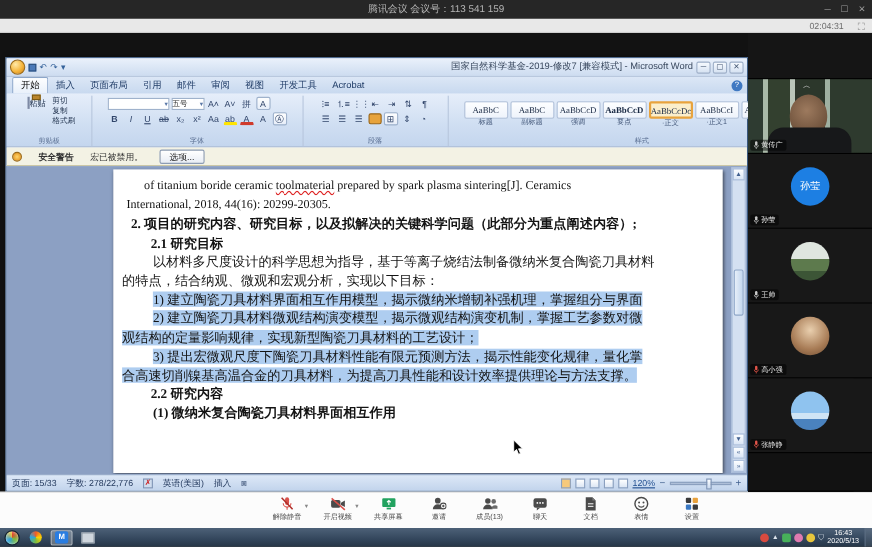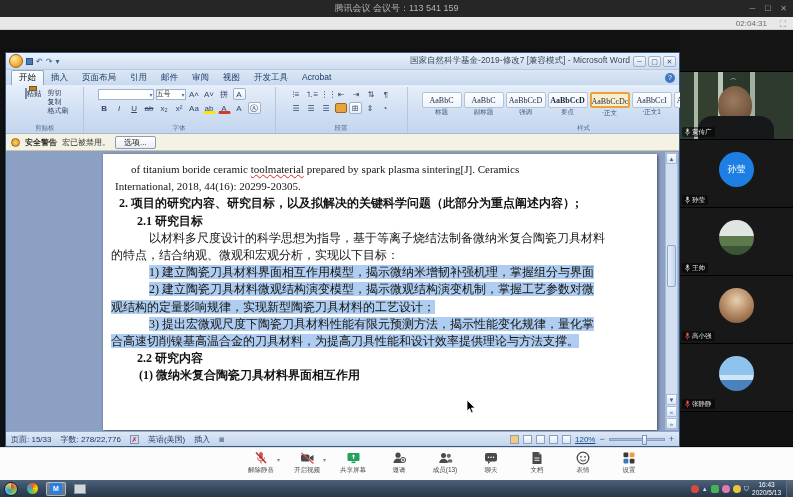--- a/index.html
+++ b/index.html
@@ -51,35 +51,35 @@
   .sh-org{background:#e7a33c;border:1px solid #9a671a;width:12px;height:10px}
   .stylecell{width:40px;height:16px;border:1px solid #b4c3da;border-radius:2px;background:linear-gradient(#fdfeff,#eef3fb);text-align:center;padding-top:2px}
   .stylecell .s{font-family:"Liberation Serif",serif;font-size:8px;color:#1a2a44;display:block;line-height:12px}
   .stylecell .n{font-size:6.5px;color:#44587a;display:block;line-height:9px}
   .stylecell.sel{border:2px solid #e8a33d;background:#fbeecb}
   .chgstyle{width:30px;text-align:center;font-size:6.5px;color:#2b3c57}
   .bigA{font-size:13px;color:#3f78c2;font-weight:bold;line-height:14px}
   .editrow{font-size:7.5px;color:#2b3c57;line-height:11px;white-space:nowrap}
   .editrow .g{color:#7b8aa5;margin-right:1px}
 
-  #w-msgbar{left:0;top:81px;right:0;height:17px;background:#f3f2e4;border-bottom:1px solid #cbc7a6;display:flex;align-items:center;gap:5px;padding:0 5px;font-size:8px;color:#333}
+  #w-msgbar{left:0;top:81px;right:0;height:17px;background:#f3f2e4;border-bottom:1px solid #cbc7a6;display:flex;align-items:center;gap:15px;padding:0 5px;font-size:8px;color:#333}
   .shield{width:9px;height:9px;border-radius:50%;background:radial-gradient(#ffd46a,#e08a12);border:1px solid #9a6a1a}
   #w-msgbar b{font-weight:bold}
   .optbtn{border:1px solid #8c9cb5;background:linear-gradient(#fff,#e8edf5);border-radius:2px;padding:0 8px;line-height:11px;font-size:8px;color:#222}
 
   #w-doc{left:0;top:98px;right:0;bottom:15px;background:#8ca0c3;overflow:hidden}
   #page{position:absolute;left:97px;top:3px;width:554px;height:276px;background:#fff;box-shadow:1px 1px 3px rgba(0,0,0,.55)}
   #page-text{position:absolute;left:0;top:7px;right:14px;font-family:"Liberation Serif",serif;font-size:12px;line-height:17.2px;color:#141414}
   .ln{white-space:nowrap;padding-left:8px}
   .ln.eng{font-size:11px}
   .ln.ref{padding-left:28px}
   .ln.b{font-weight:bold}
   .ln.h2{padding-left:36px}
   .ln.h21{padding-left:34px}
-  .ln.first{padding-left:46px}
+  .ln.first{padding-left:36px}
   .hl-sel{background:#aecdf0}
   .sqg{text-decoration:underline wavy #d22;text-decoration-thickness:1px}
   #v-scroll{position:absolute;right:1px;top:1px;bottom:1px;width:13px;background:#d4e0f1;border:1px solid #a9bcd9}
   #v-scroll .arr{position:absolute;left:0;right:0;height:11px;background:linear-gradient(#fdfeff,#d9e5f5);border:1px solid #a9bcd9;color:#41608f;font-size:6px;text-align:center;line-height:10px}
   #v-thumb{position:absolute;left:1px;right:1px;top:92px;height:42px;background:linear-gradient(90deg,#e7eff9,#c3d6ee);border:1px solid #8fa7c8;border-radius:2px}
   .arr.a-dn{bottom:24px}.arr.a-dn2{bottom:12px}.arr.a-dn3{bottom:0}
 
   #w-status{left:0;bottom:0;right:0;height:15px;background:linear-gradient(#dde8f7,#c2d4ec);border-top:1px solid #94a8c6;display:flex;align-items:center;gap:9px;padding:0 5px;font-size:8px;color:#243a5e}
   .spell{width:9px;height:9px;background:#cfdcee;border:1px solid #7f94b5;color:#c22;font-size:7px;line-height:8px;text-align:center}
   #w-status .right{margin-left:auto;display:flex;align-items:center;gap:4px}

